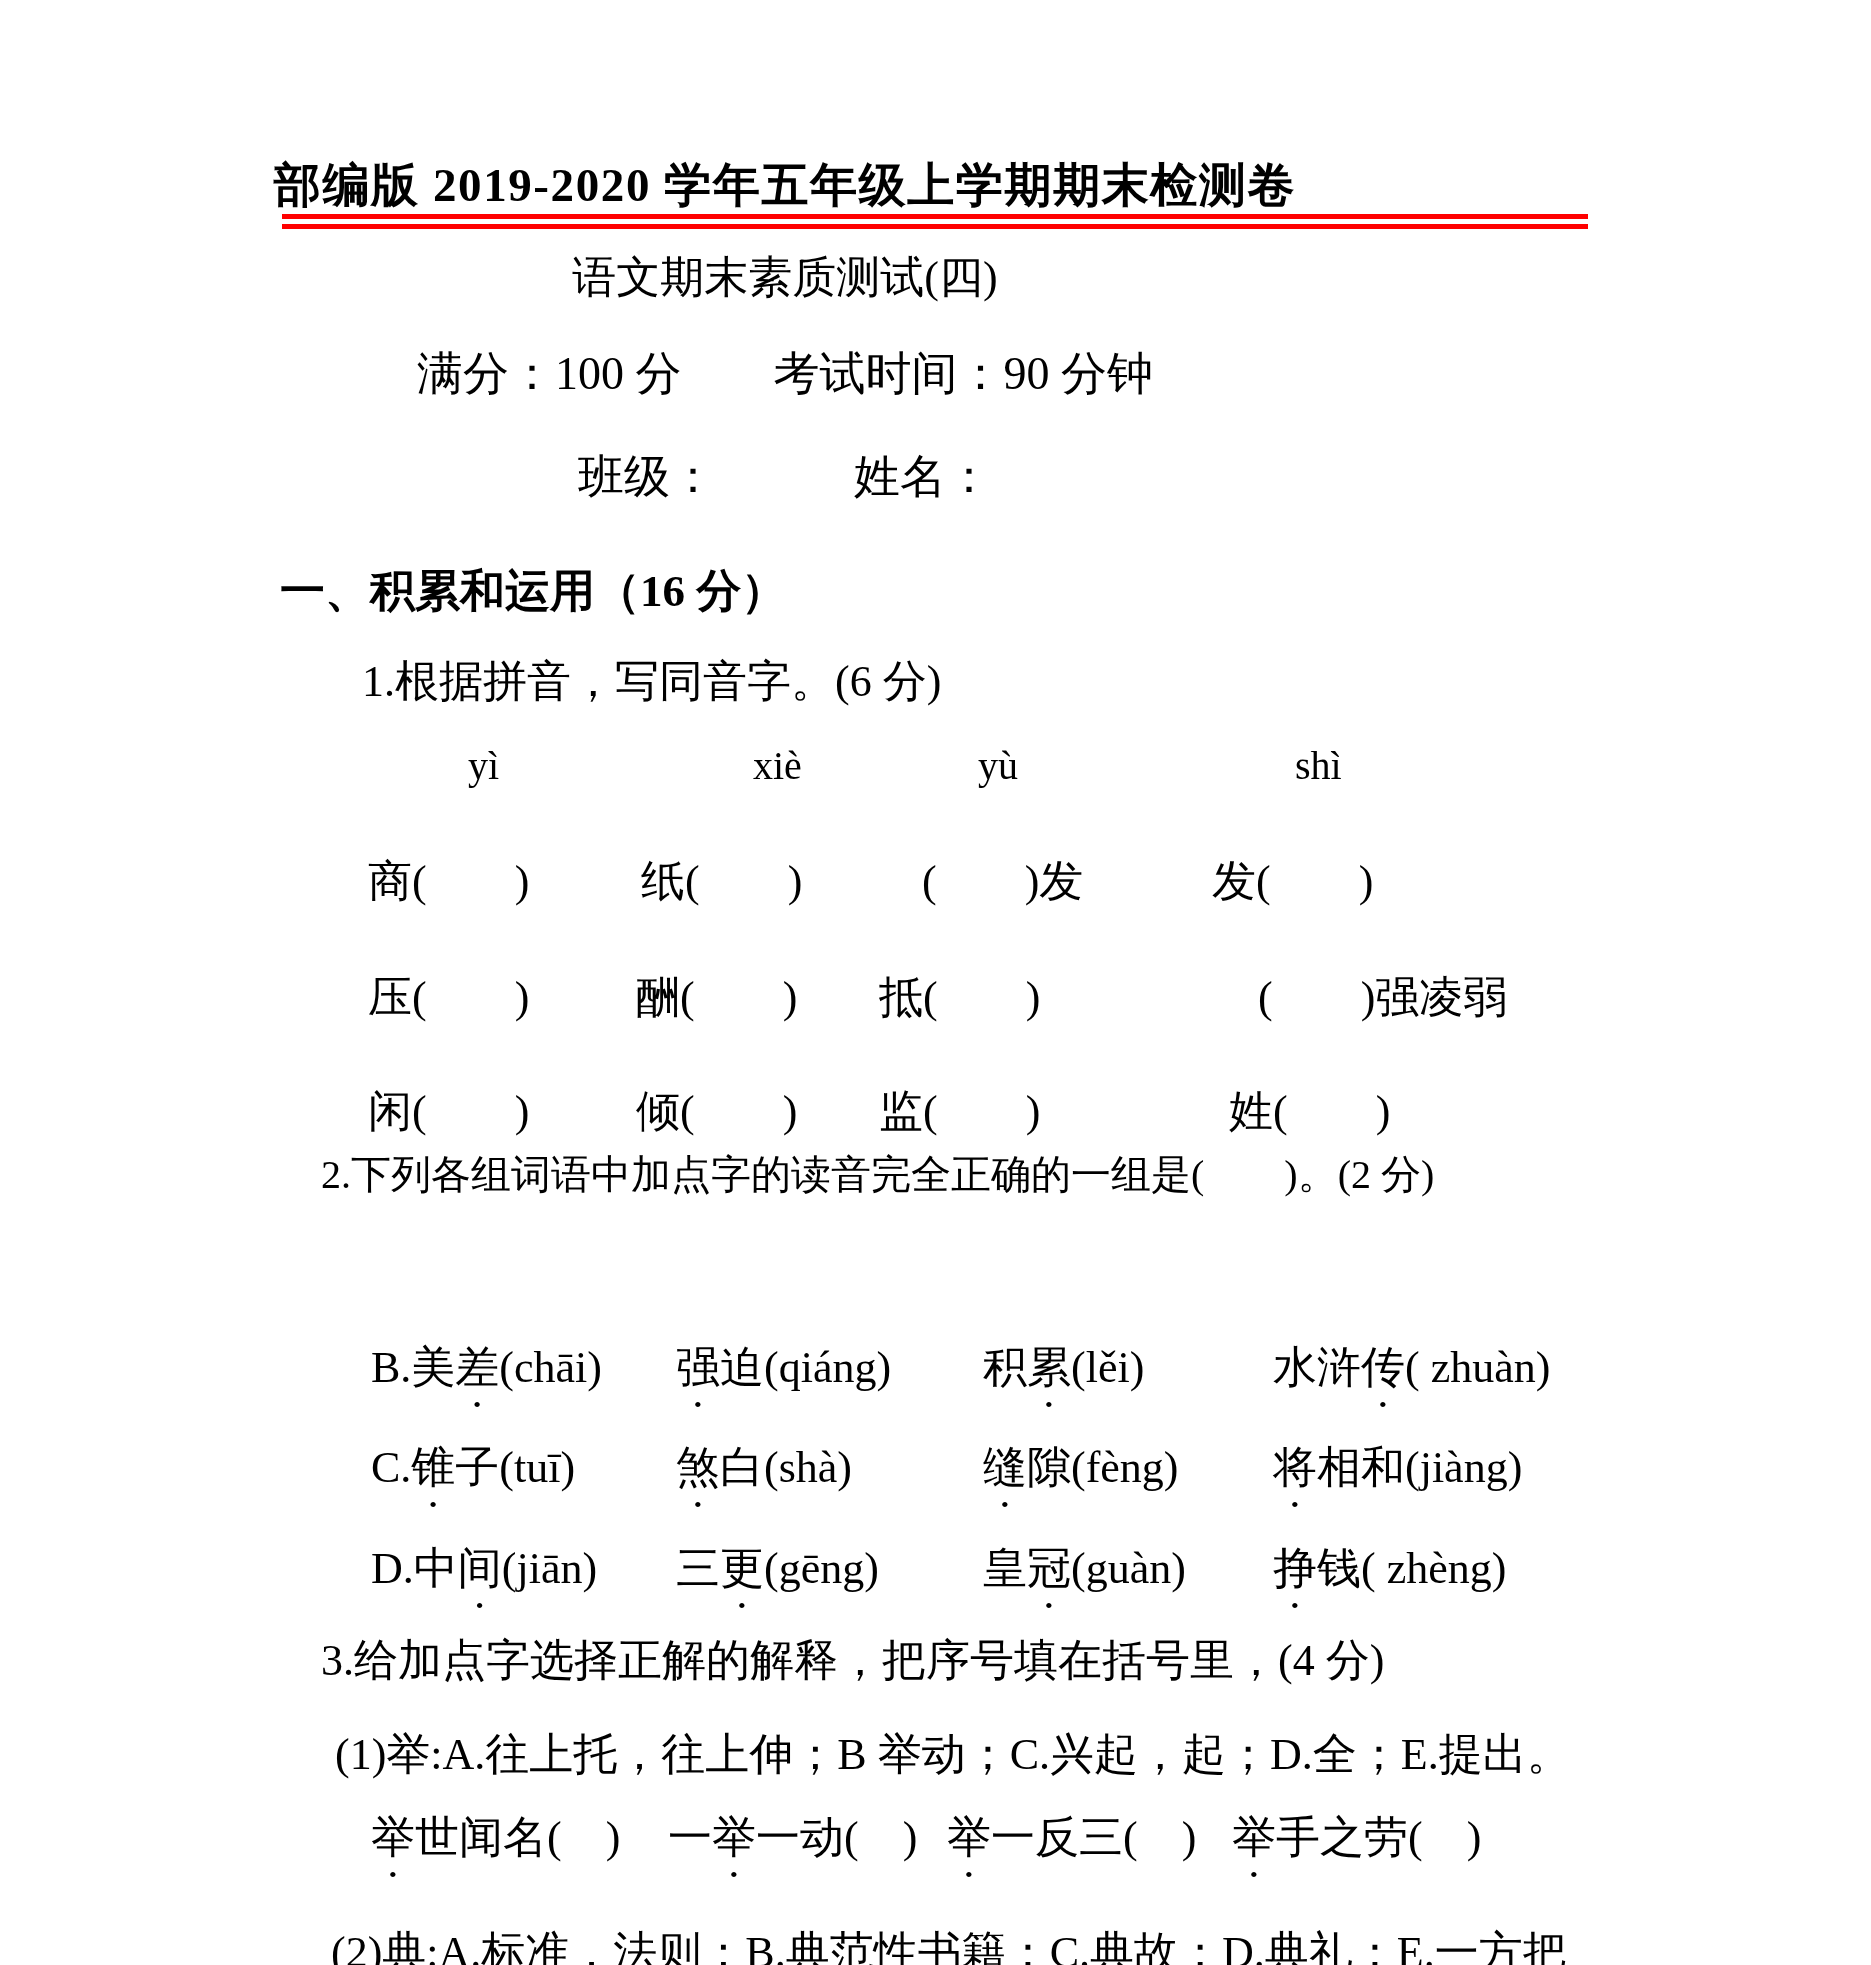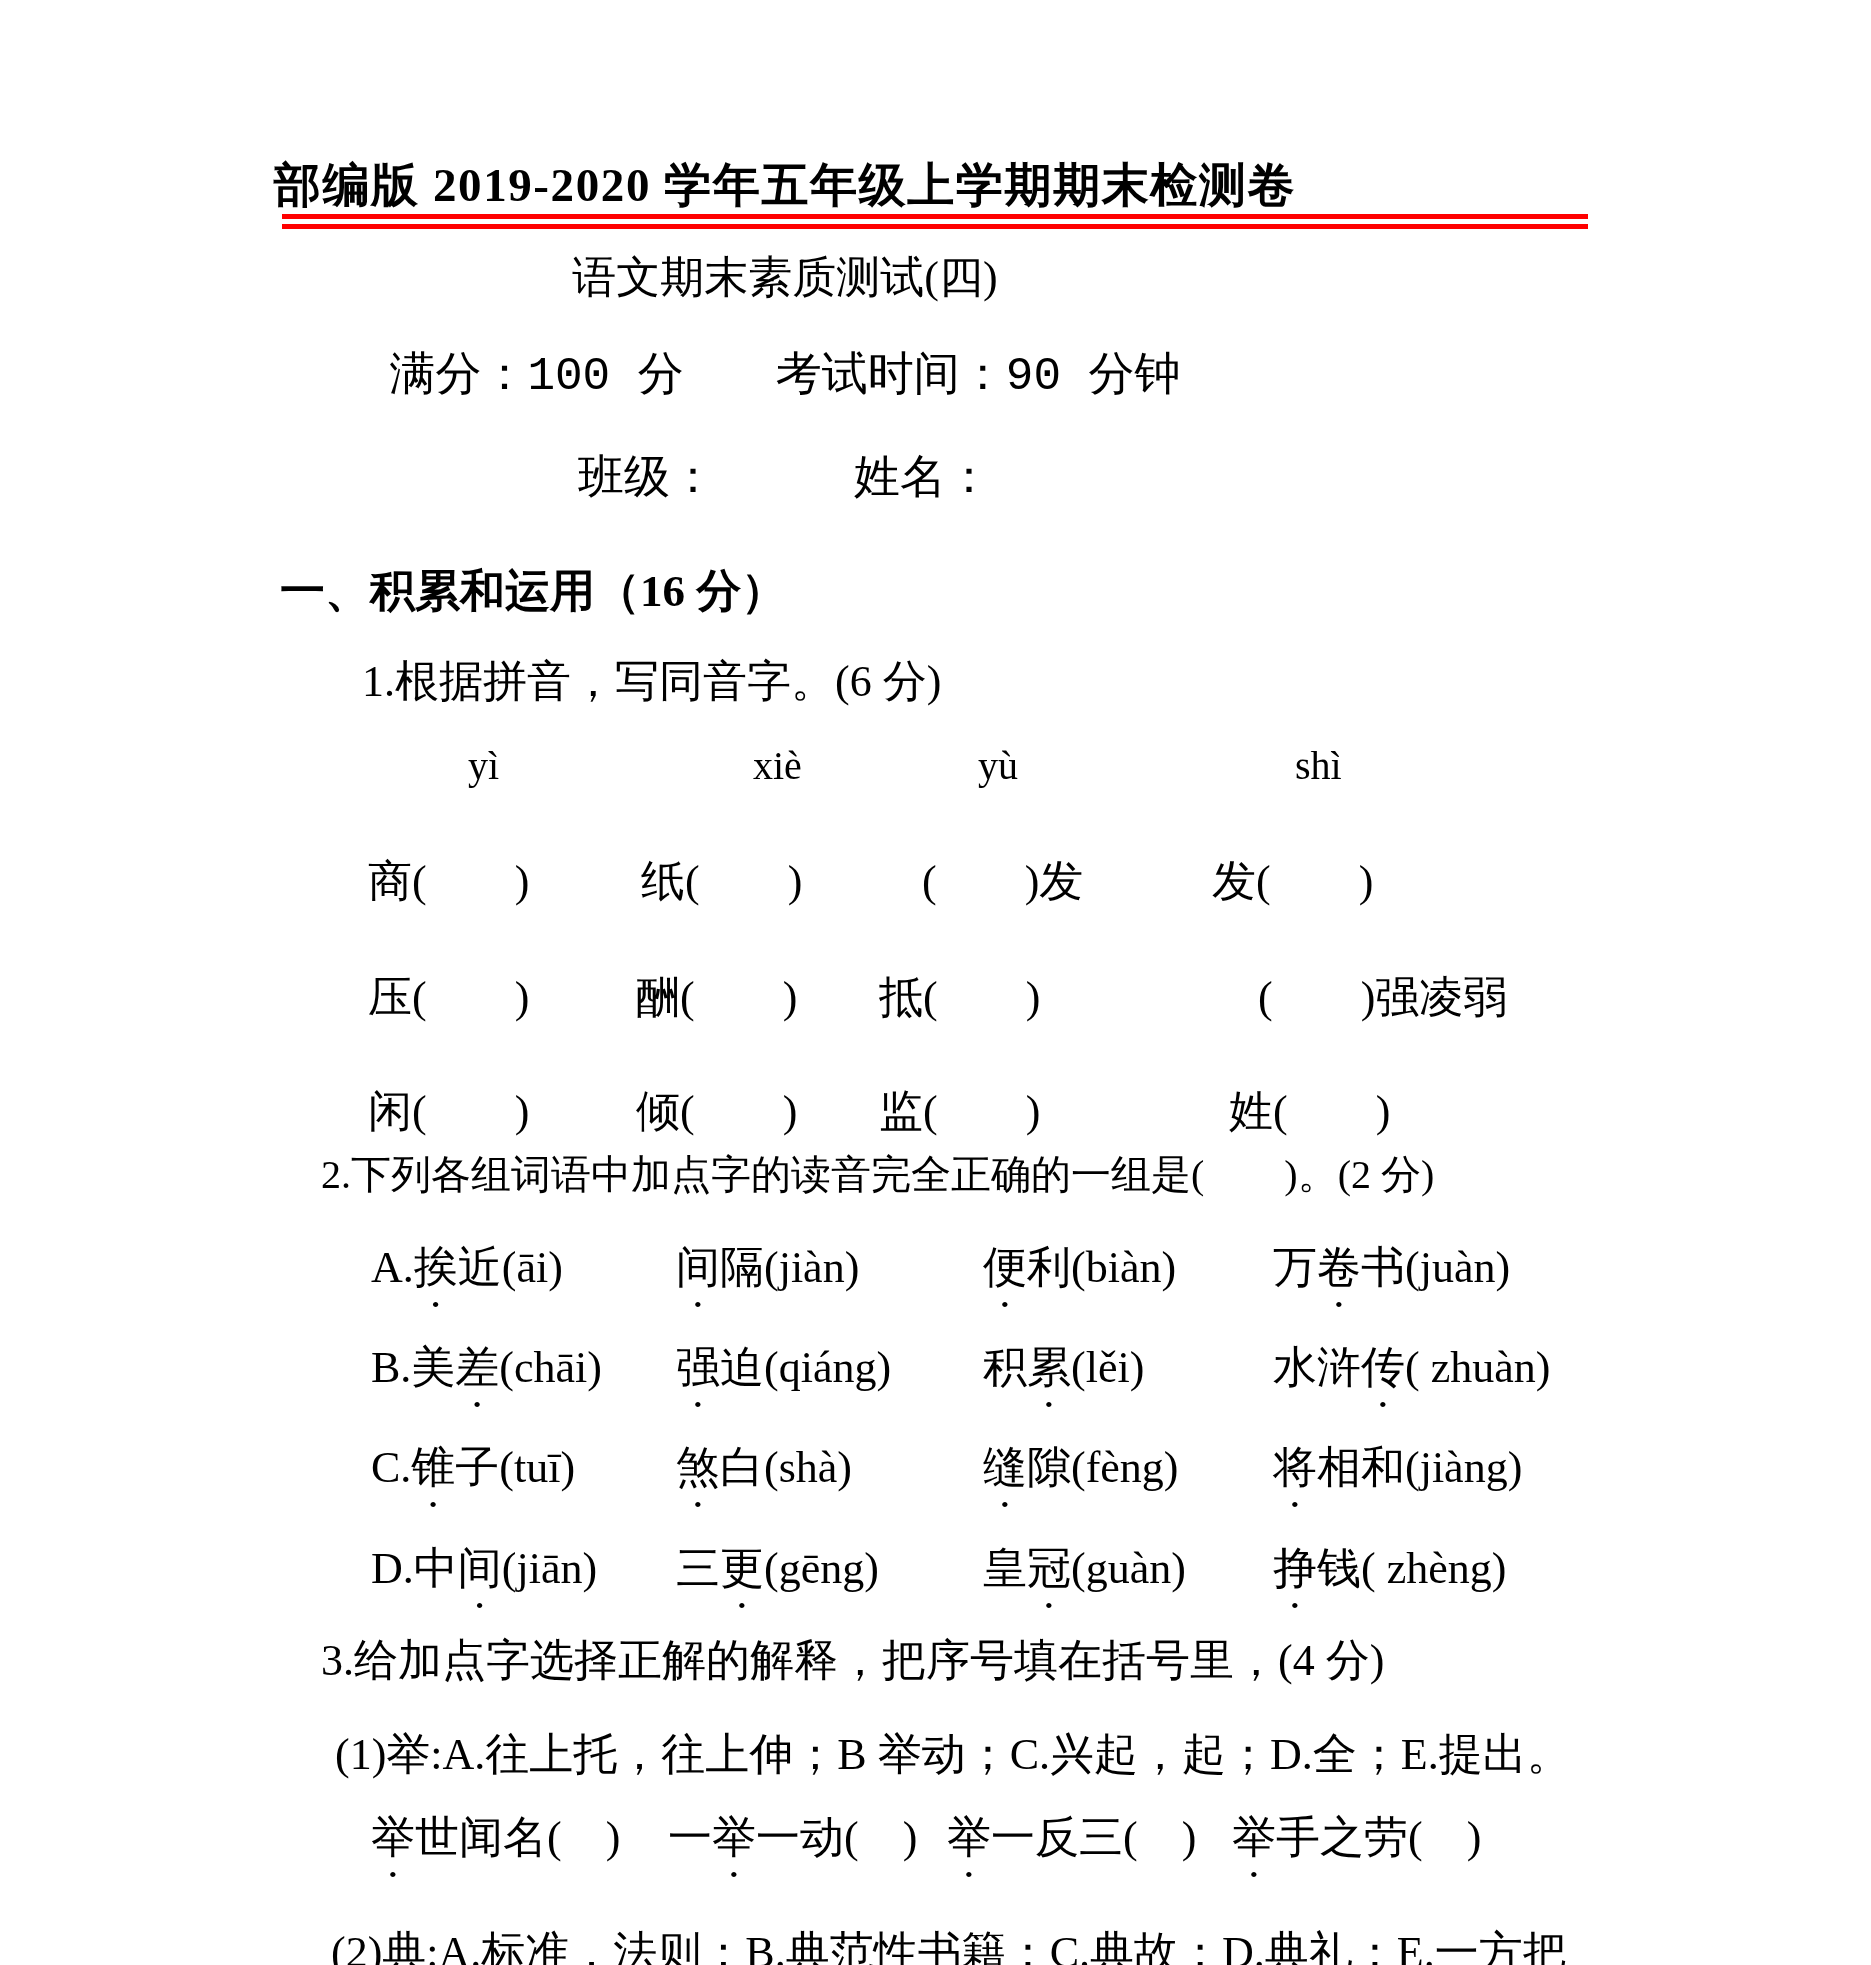--- a/index.html
+++ b/index.html
@@ -6,21 +6,21 @@
   .page{position:relative;width:1872px;height:2647px;background:#ffffff;overflow:hidden;
         font-family:"Liberation Serif","DejaVu Serif",serif;color:#000;}
   .abs{position:absolute;white-space:nowrap;}
   .center{left:0;width:1570px;text-align:center;}
 
   .title{top:154px;font-size:47px;font-weight:bold;letter-spacing:1.6px;}
   .redline{position:absolute;left:282px;width:1306px;height:4.7px;background:#f00;}
   .r1{top:214px}
   .r2{top:224px}
   .subtitle{top:248px;font-size:44px;}
-  .examinfo{top:343px;font-size:46px;font-family:Liberation Mono, monospace;}
+  .examinfo{top:343px;font-size:46px;}
   .studentinfo{top:446px;font-size:46px;}
 
   .heading{top:561px;left:280px;font-size:45px;font-weight:bold;}
   .q1stem{top:652px;left:362px;font-size:44px;}
 
   .row{position:absolute;left:279px;width:1336px;height:75px;font-size:44px;}
   .row>span{position:absolute;top:0;white-space:nowrap;}
 
   .pinyin{top:742px;font-size:40px;}
   .pinyin span:nth-child(1){left:189px}
@@ -110,26 +110,20 @@
   </div>
   <div class="row krow3">
     <span>闲(　　)</span>
     <span>倾(　　)</span>
     <span>监(　　)</span>
     <span>姓(　　)</span>
   </div>
 
   <div class="abs q2stem">2.下列各组词语中加点字的读音完全正确的一组是(　　)。(2 分)</div>
 
-  <div class="row orow oA">
-    <span><span>A.</span><span class="em">挨</span><span>近(āi)</span></span>
-    <span><span></span><span class="em">间</span><span>隔(jiàn)</span></span>
-    <span><span></span><span class="em">便</span><span>利(biàn)</span></span>
-    <span><span>万</span><span class="em">卷</span><span>书(juàn)</span></span>
-  </div>
   <div class="row orow oB">
     <span><span>B.美</span><span class="em">差</span><span>(chāi)</span></span>
     <span><span></span><span class="em">强</span><span>迫(qiáng)</span></span>
     <span><span>积</span><span class="em">累</span><span>(lěi)</span></span>
     <span><span>水浒</span><span class="em">传</span><span>( zhuàn)</span></span>
   </div>
   <div class="row orow oC">
     <span><span>C.</span><span class="em">锥</span><span>子(tuī)</span></span>
     <span><span></span><span class="em">煞</span><span>白(shà)</span></span>
     <span><span></span><span class="em">缝</span><span>隙(fèng)</span></span>

